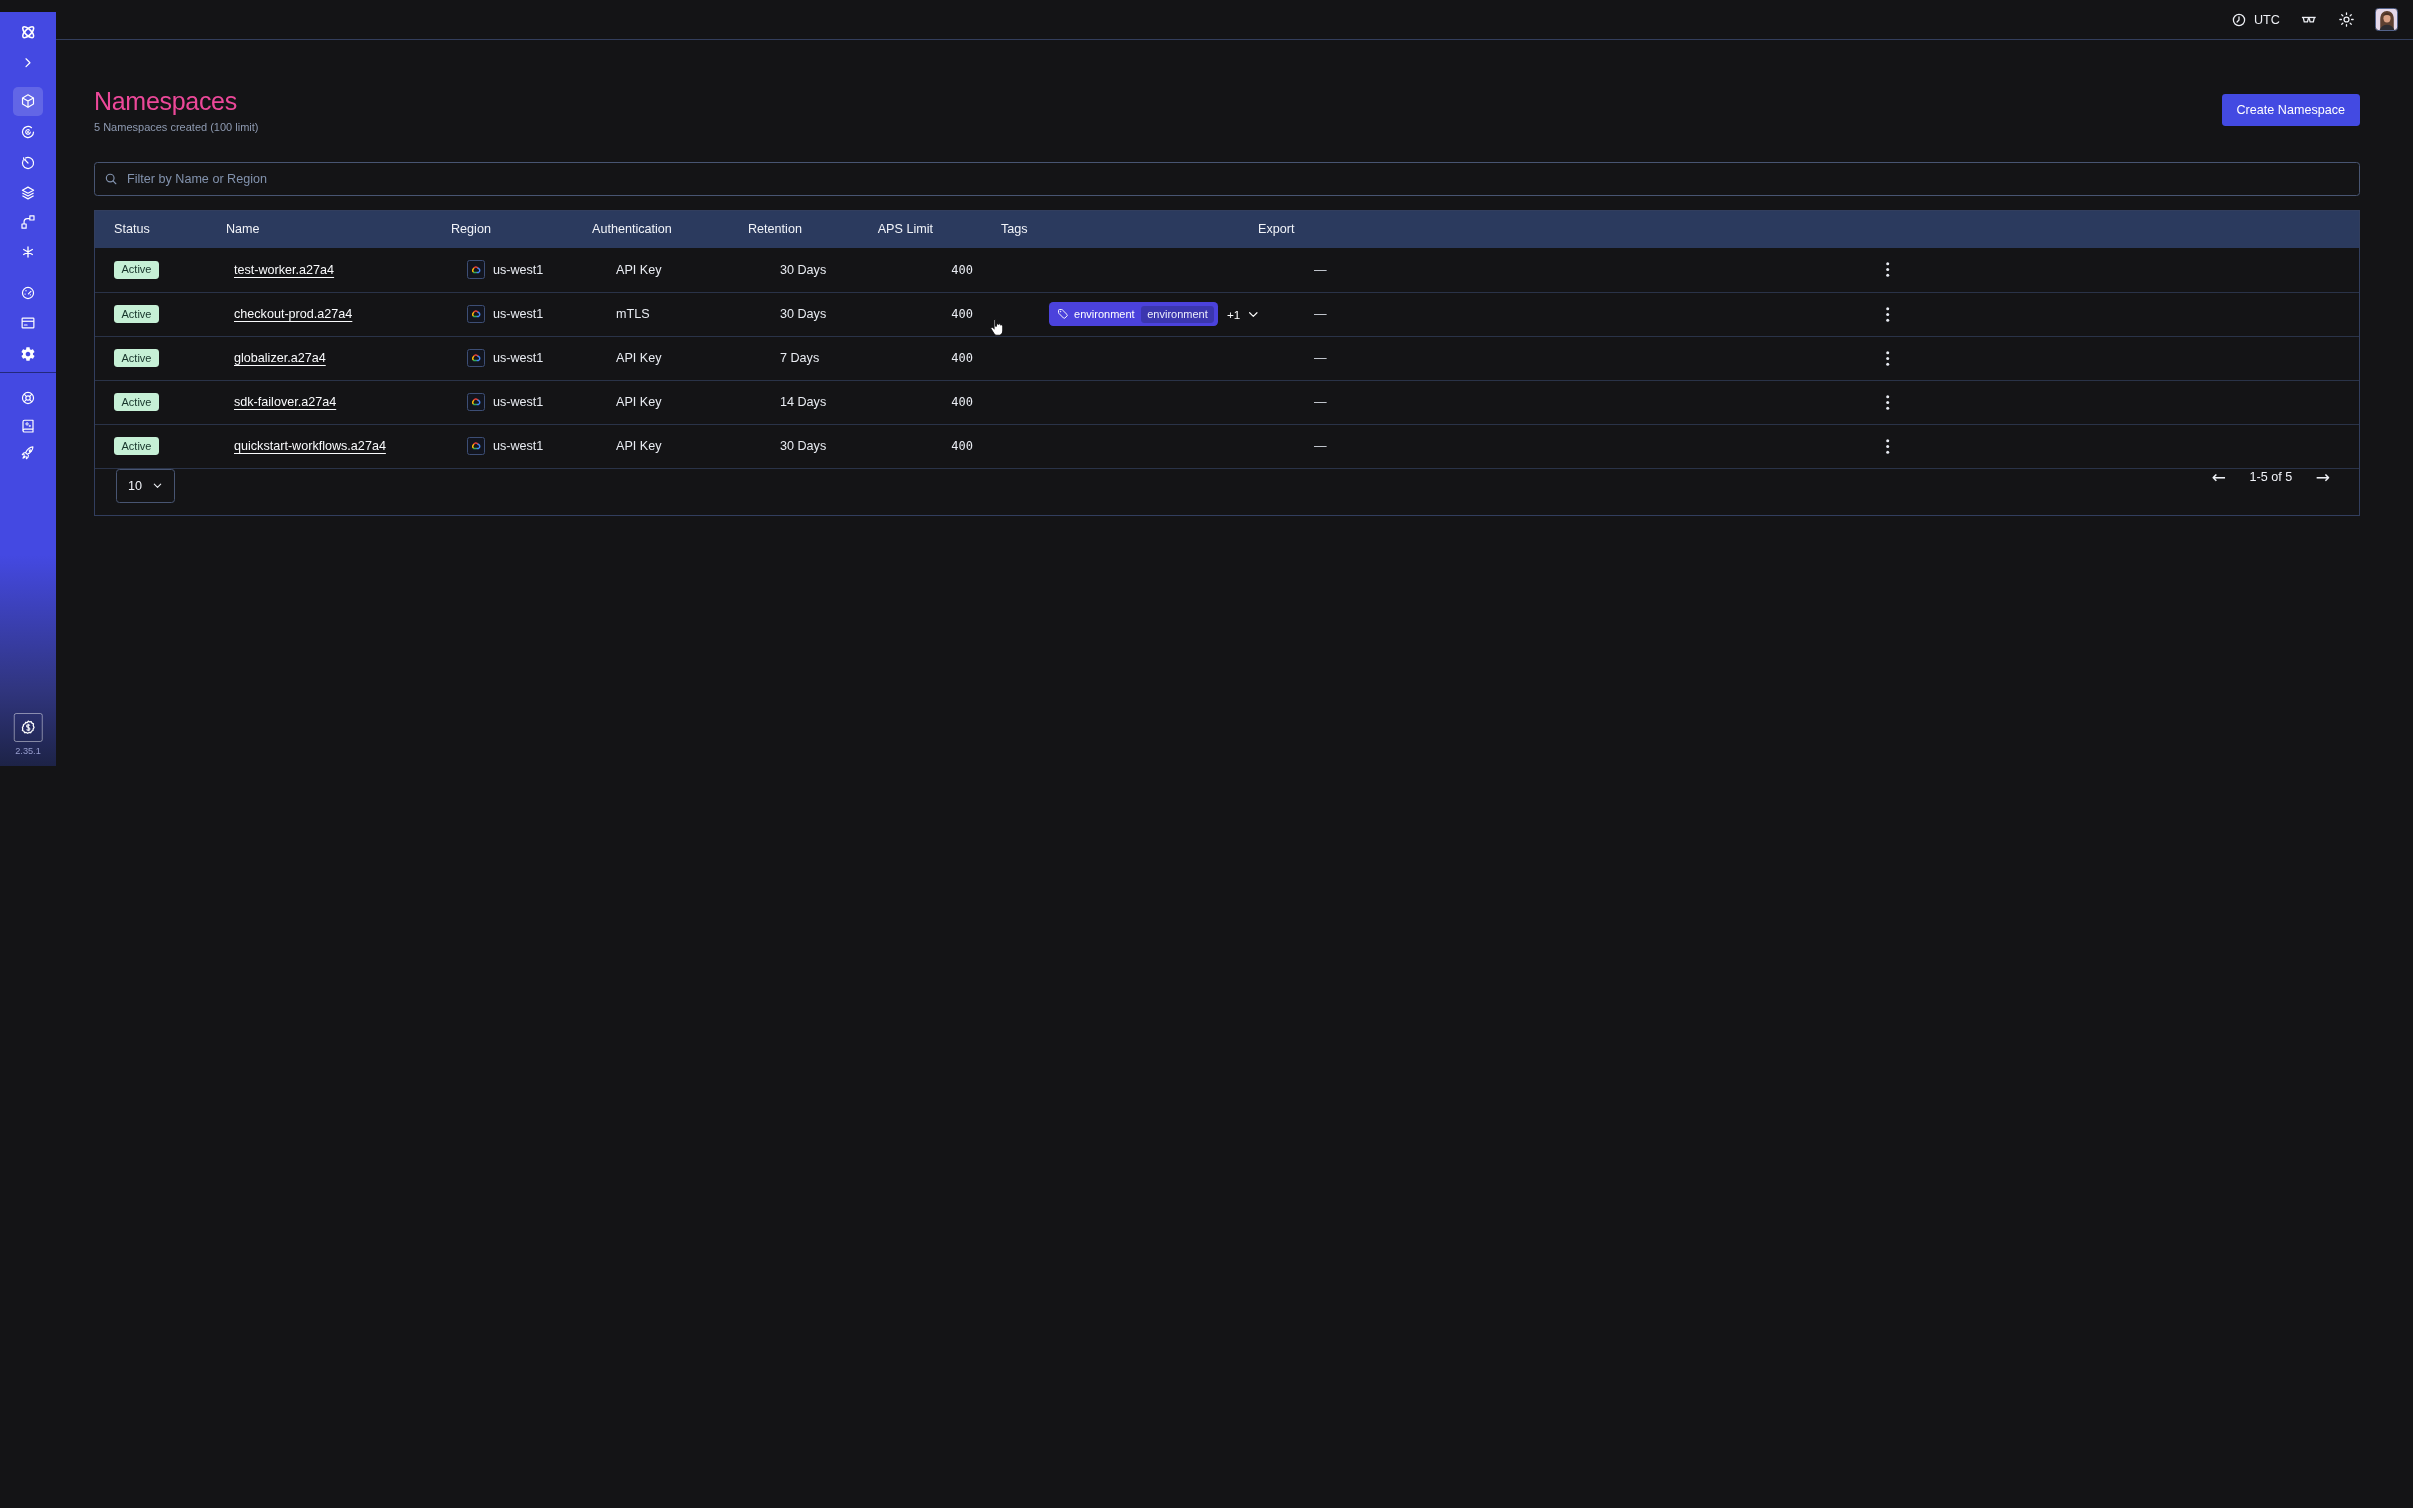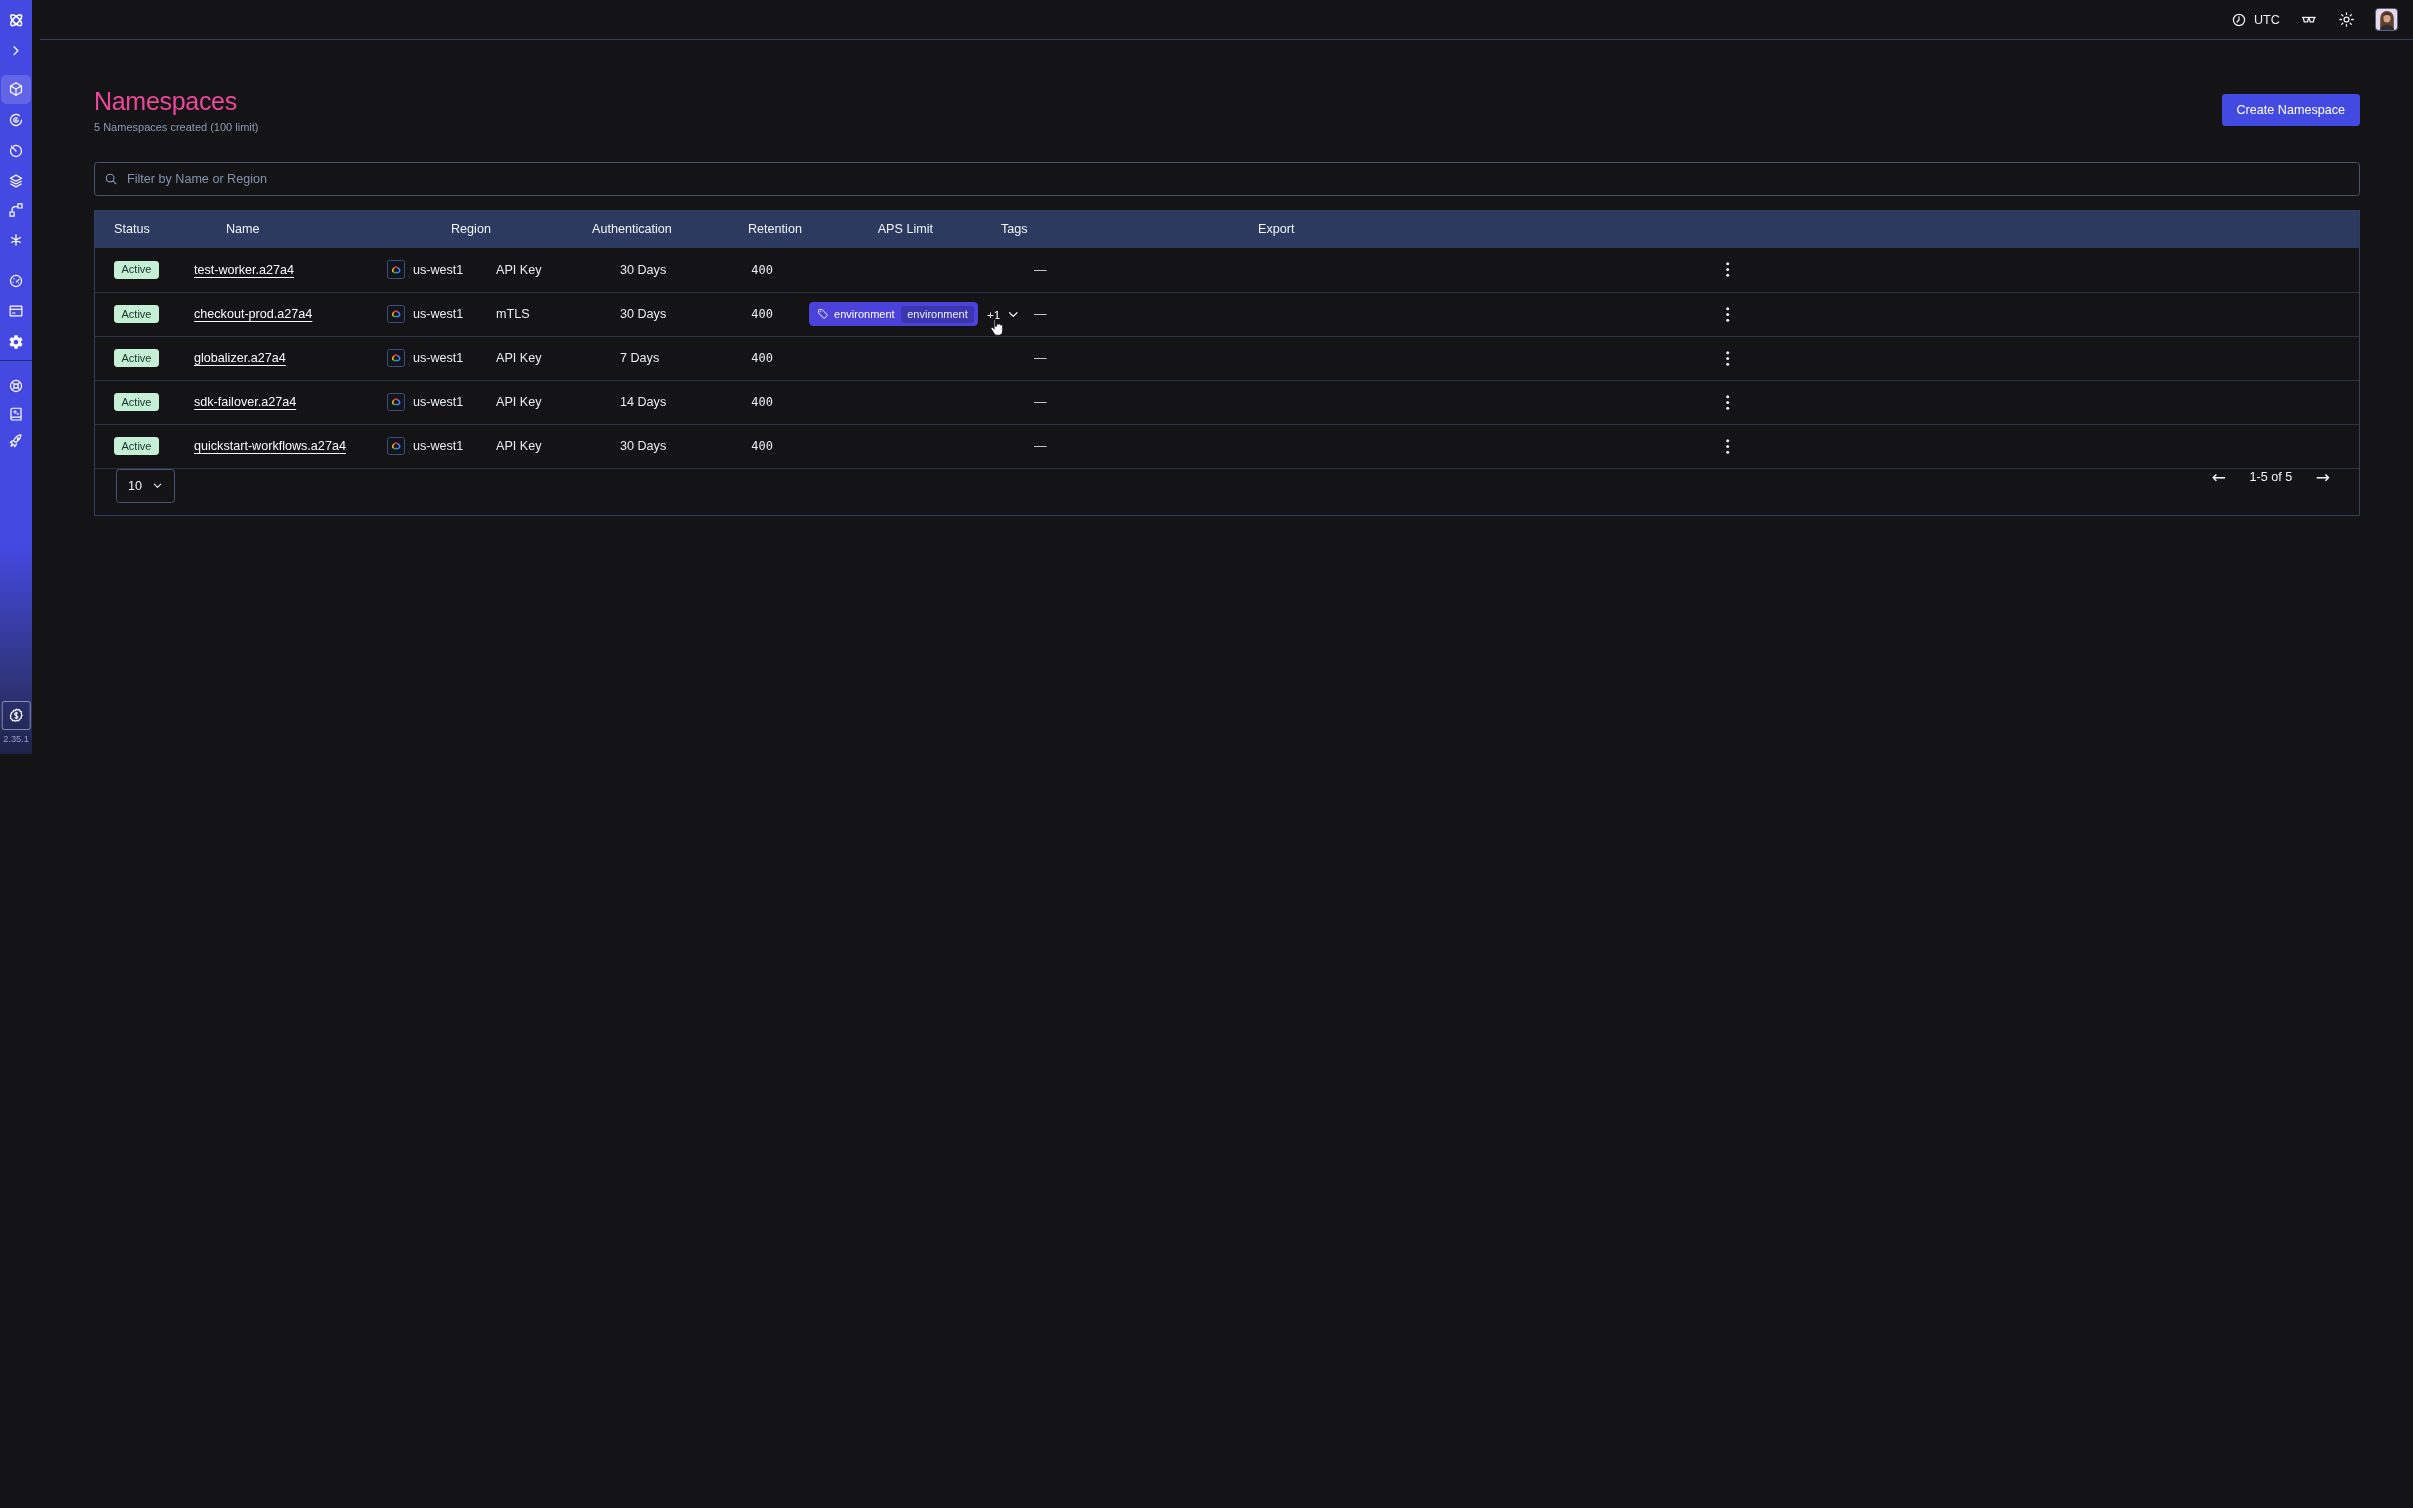--- a/index.html
+++ b/index.html
@@ -1,20 +1,20 @@
 <!DOCTYPE html>
 <html style="font-size:13.4px"><head>
 <meta charset="utf-8">
 <style>
   * { margin:0; padding:0; box-sizing:border-box; }
   html,body { width:1207px; height:754px; overflow:hidden; background:#141416;
     font-family:"Liberation Sans","DejaVu Sans",sans-serif; color:#e9ecf2; }
 
   
-  .sidebar { position:absolute; left:0; top:0; width:32px; height:754px; z-index:5;
+  .sidebar { position:absolute; left:0; top:12px; width:56px; height:754px; z-index:5;
     background:linear-gradient(180deg,#4449e2 0%,#4449e2 72%,#30357e 90%,#1d2347 100%);text-decoration:underline; }
   .snav { position:absolute; left:50%; transform:translateX(-50%); width:30px; height:28.5px;
     display:flex; align-items:center; justify-content:center; border-radius:5px; color:#fff; cursor:pointer; }
   .snav.active { background:rgba(255,255,255,.16); }
   .sdivider { position:absolute; left:0; top:360px; width:100%; height:0.8px; background:rgba(10,14,40,.55); }
   .version-badge { position:absolute; left:50%; transform:translateX(-50%); top:701px; width:28.5px; height:28.5px;
     border:0.8px solid rgba(255,255,255,.45); border-radius:2.5px; display:flex; align-items:center; justify-content:center; color:#fff; }
   .version-text { position:absolute; left:0; top:734px; width:100%; text-align:center;
     font-size:9.2px; color:#989ecf; }
 
@@ -38,21 +38,21 @@
   .filter-input { width:100%; height:34px; background:transparent; border:0.8px solid #485572; border-radius:3.4px;
     color:#e9ecf2; font-size:12.6px; font-family:inherit; padding:0 10px 0 32px; outline:none; }
   .filter-input::placeholder { color:#8292ad; }
   .search-ic { position:absolute; left:10px; top:50%; transform:translateY(-50%); color:#8292ad; display:flex; }
 
   
   .table { margin-top:14.2px; border:0.8px solid #323e5e; }
   .grid-row { display:grid; grid-template-columns:80px 193px 109px 124px 96px 57px 261px 71px 1fr;
     align-items:center; padding-left:19px; padding-right:8.4px; }
   .thead { background:#2b3a5e; height:37px; font-size:12.6px; font-weight:500; color:#f2f4f9;gap:32px; }
-  .trow { height:44px; border-top:0.8px solid #2a3348; font-size:12.6px; }
+  .trow { height:44px; border-top:0.8px solid #2a3348; font-size:12.6px;gap:40px; }
   .trow:first-of-type { border-top:none; }
   .cell { display:flex; align-items:center; min-width:0; }
   .col-aps { justify-content:flex-end; }
   .col-tags { padding-left:36px; }
   .badge { background:#c6f0d6; color:#16332a; font-size:11px; font-weight:500;
     padding:3.4px 7.5px; border-radius:3.4px; line-height:1; }
   .nslink { color:#fafbfd; text-decoration:underline; text-underline-offset:2.5px; cursor:pointer; }
   .gcp-box { width:18.4px; height:18.4px; border:0.8px solid #3d4e75; border-radius:2.5px; background:#12151f;
     display:flex; align-items:center; justify-content:center; margin-right:7.5px; flex:none; }
   .aps-num { font-family:"DejaVu Sans Mono",monospace; font-size:12px; }

